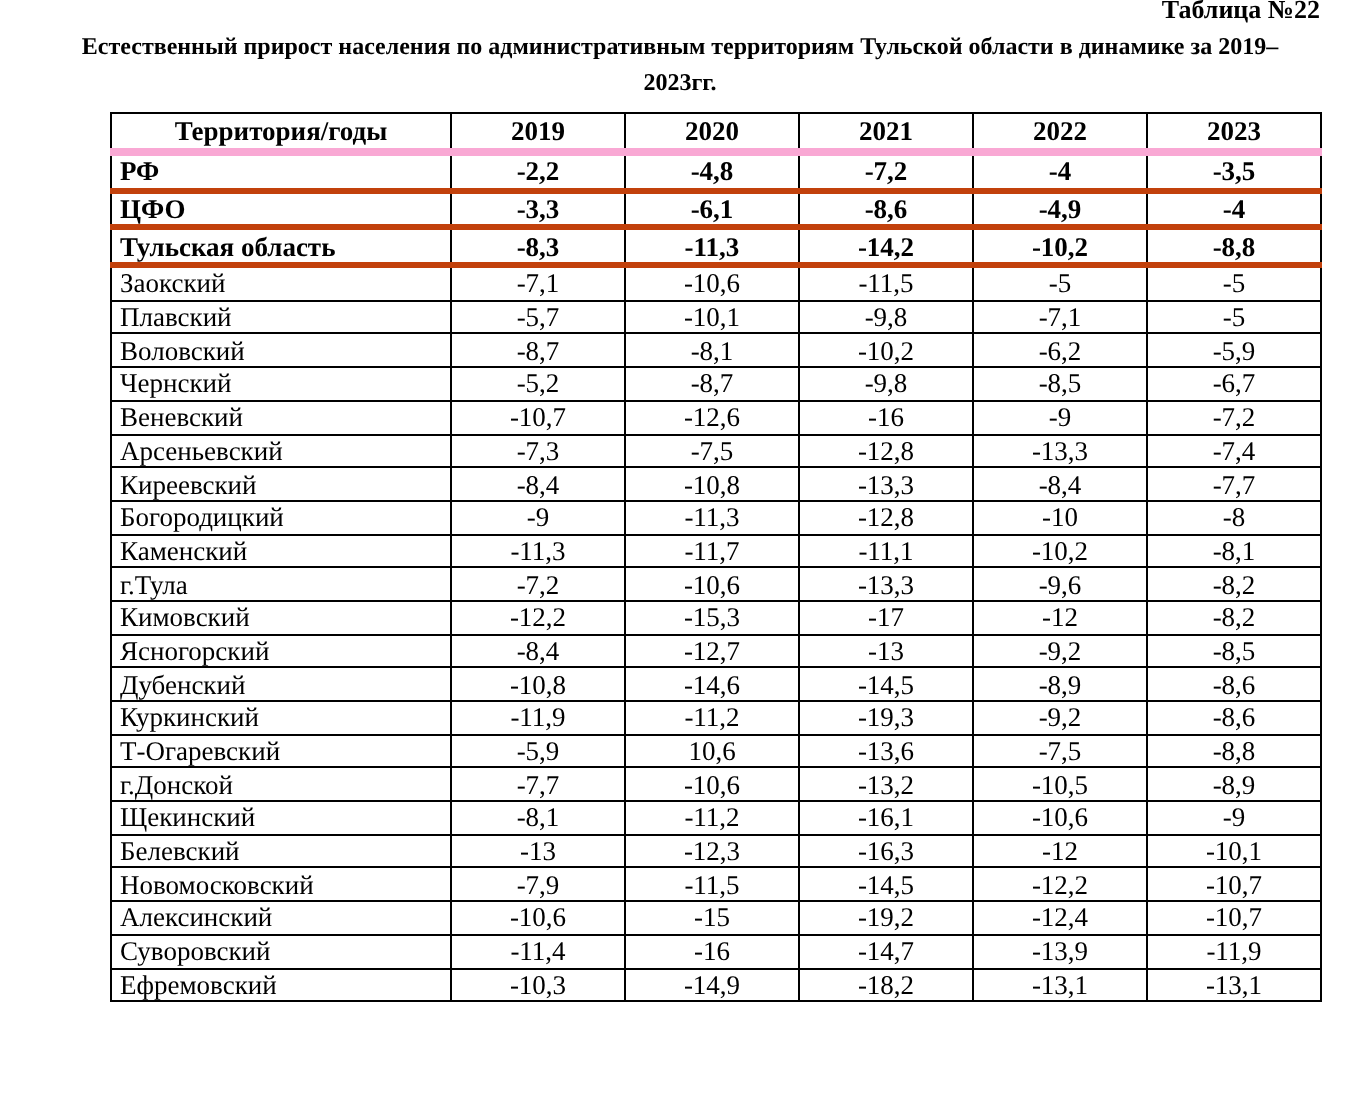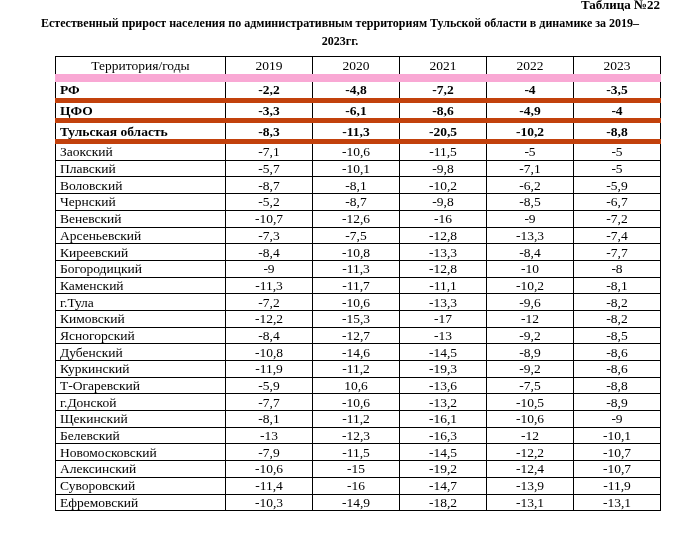--- a/index.html
+++ b/index.html
@@ -42,35 +42,35 @@
   .data-table td {
     border: 1px solid #000000;
     font-size: 13.5px;
     line-height: 15px;
     height: 15.7px;
     padding: 0 4px;
     overflow: hidden;
     white-space: nowrap;
   }
   .data-table thead th {
-    font-weight: normal;
+    font-weight: bold;
     text-align: center;
     height: 17px;
-    border-bottom: 8px solid #f9a8d4;
+    border-bottom: 4px solid #f9a8d4;
   }
   .name-cell {
     text-align: left;
     padding-left: 7px;
   }
   .value-cell {
     text-align: center;
   }
   .bold-row td {
     font-weight: bold;
-    border-bottom: 5px solid #c2410c;
+    border-bottom: 3px solid #c2410c;
   }
 </style>
 </head>
 <body>
 
 <div class="page">
   <div class="table-label">Таблица №22</div>
   <div class="doc-title">Естественный прирост населения по административным территориям Тульской области в динамике за 2019–2023гг.</div>
   <table class="data-table">
     <colgroup>
@@ -105,21 +105,21 @@
           <td class="value-cell">-3,3</td>
           <td class="value-cell">-6,1</td>
           <td class="value-cell">-8,6</td>
           <td class="value-cell">-4,9</td>
           <td class="value-cell">-4</td>
         </tr>
         <tr class="bold-row">
           <td class="name-cell">Тульская область</td>
           <td class="value-cell">-8,3</td>
           <td class="value-cell">-11,3</td>
-          <td class="value-cell">-20,5</td>
+          <td class="value-cell">-14,2</td>
           <td class="value-cell">-10,2</td>
           <td class="value-cell">-8,8</td>
         </tr>
         <tr>
           <td class="name-cell">Заокский</td>
           <td class="value-cell">-7,1</td>
           <td class="value-cell">-10,6</td>
           <td class="value-cell">-11,5</td>
           <td class="value-cell">-5</td>
           <td class="value-cell">-5</td>

